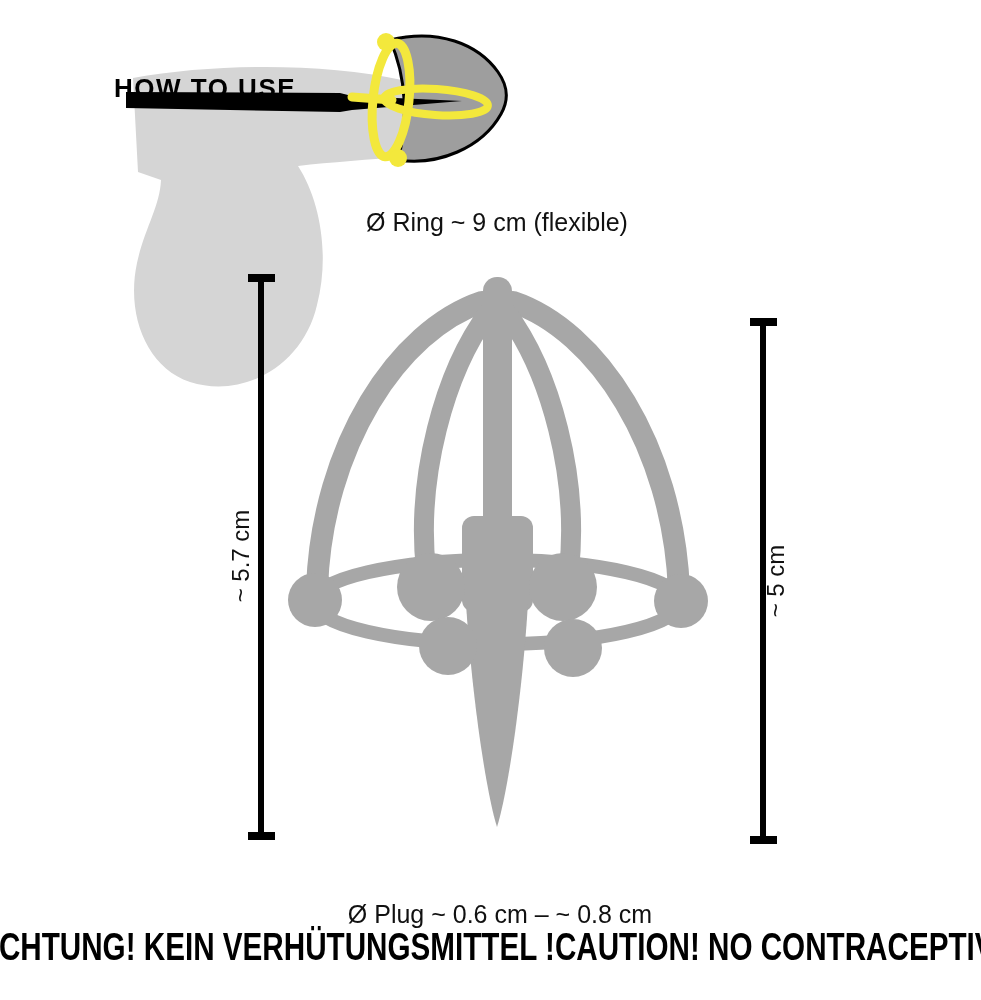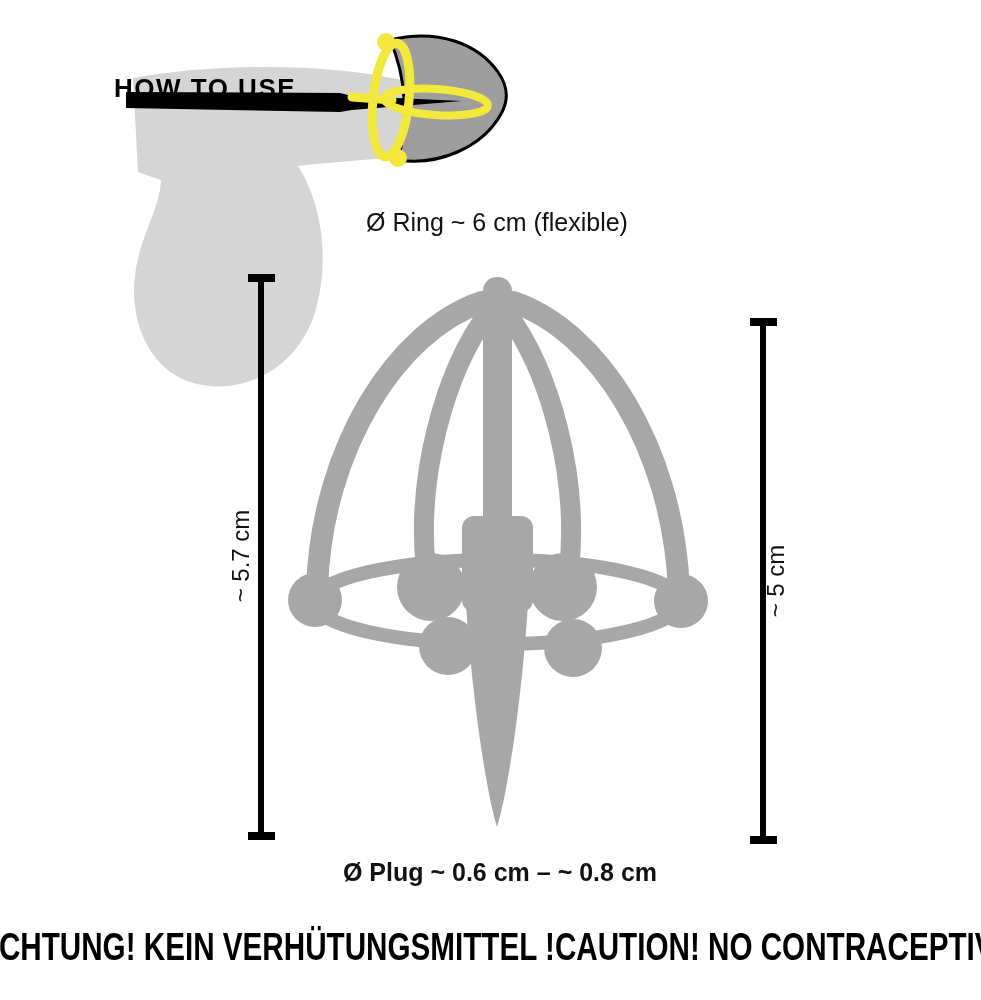--- a/index.html
+++ b/index.html
@@ -14,21 +14,21 @@
   .title{
     position:absolute;left:114px;top:30px;
     font-size:26px;font-weight:600;letter-spacing:1.5px;
     white-space:nowrap;
     margin-top:43px;
   }
   .label{
     position:absolute;font-size:25px;color:#111;white-space:nowrap;
   }
   .ring-label{left:497px;top:208px;transform:translateX(-50%);}
-  .plug-label{left:500px;top:858px;transform:translateX(-50%);font-weight:bold;}
+  .plug-label{left:500px;top:900px;transform:translateX(-50%);}
   .dim-label{
     position:absolute;font-size:24px;color:#111;white-space:nowrap;
     transform:translate(-50%,-50%) rotate(-90deg);
   }
   .dim-left{left:241px;top:556px;}
   .dim-right{left:776px;top:581px;}
   .warning{
     position:absolute;left:0;right:0;top:926px;
     display:flex;justify-content:center;
   }
@@ -95,21 +95,21 @@
 
     <g stroke="#000000">
       <line x1="763" y1="322" x2="763" y2="840" stroke-width="6"></line>
       <line x1="750" y1="322" x2="777" y2="322" stroke-width="8"></line>
       <line x1="750" y1="840" x2="777" y2="840" stroke-width="8"></line>
     </g>
   </svg>
 
   <div class="title">HOW TO USE</div>
 
-  <div class="label ring-label">Ø Ring ~ 6 cm (flexible)</div>
+  <div class="label ring-label">Ø Ring ~ 9 cm (flexible)</div>
 
   <div class="label plug-label">Ø Plug ~ 0.6 cm – ~ 0.8 cm</div>
 
   <div class="dim-label dim-left">~ 5.7 cm</div>
 
   <div class="dim-label dim-right">~ 5 cm</div>
 
   <div class="warning">
     <span>!ACHTUNG! KEIN VERHÜTUNGSMITTEL !CAUTION! NO CONTRACEPTIVE</span>
   </div>

